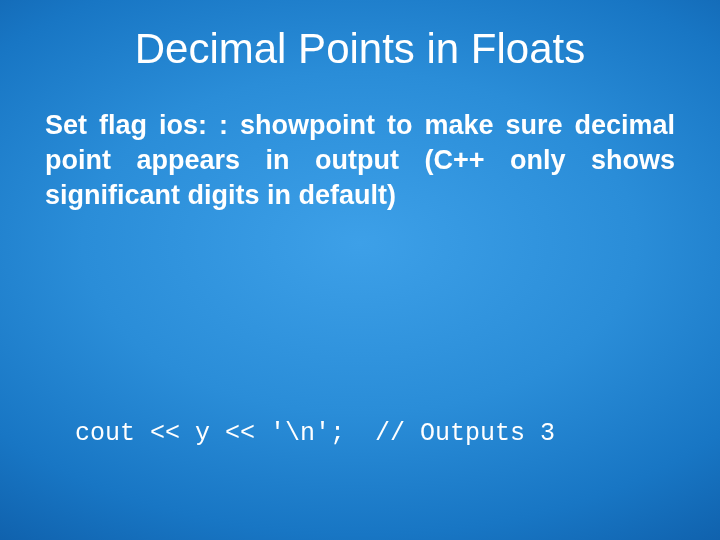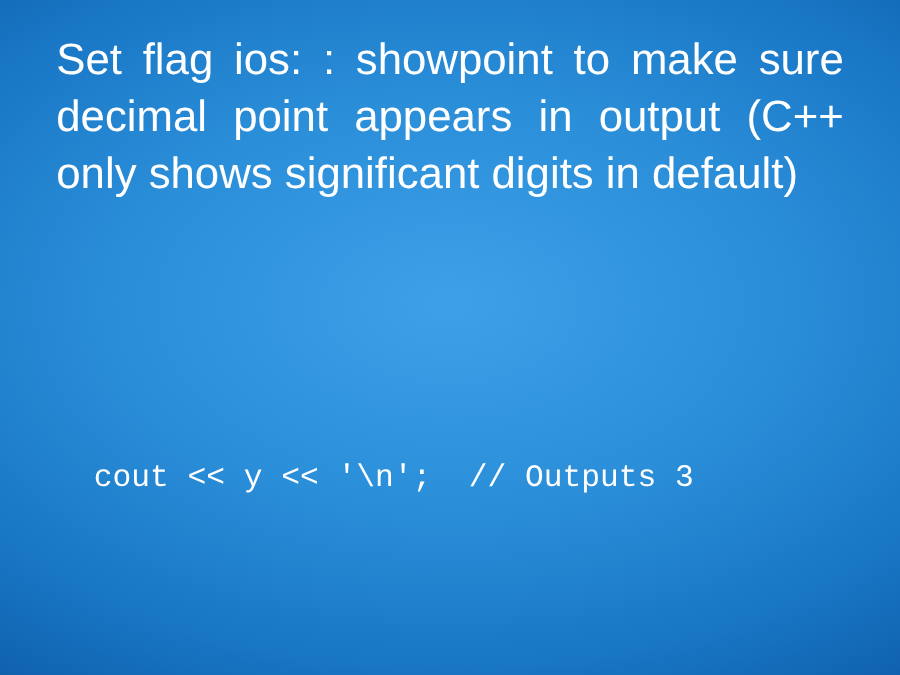--- a/index.html
+++ b/index.html
@@ -23,26 +23,27 @@
   }
   .title {
     font-size: 42px;
     font-weight: 400;
     text-align: center;
     margin: 0 0 35px 0;
     font-family: Arial, Helvetica, sans-serif;
     color: #ffffff;
   }
   .body-text {
-    font-size: 35px;
+    font-size: 27px;
     line-height: 1.3;
     margin: 0 0 20px 0;
     text-align: justify;
     color: #ffffff;
     padding: 0 5px;
+    font-weight: bold;
   }
   .code-block {
     font-family: "Courier New", Courier, monospace;
     font-size: 25px;
     line-height: 1.5;
     color: #ffffff;
     padding-left: 35px;
     text-align: justify;
     white-space: pre-wrap;
   }
@@ -51,20 +52,21 @@
     margin-bottom: 2px;
   }
   .code-gap {
     height: 32px;
   }
 </style>
 </head>
 <body>
 
 <div class="slide">
+  <h1 class="title">Decimal Points in Floats</h1>
   <p class="body-text">Set flag ios: : showpoint to make sure decimal point appears in output (C++ only shows significant digits in default)</p>
   <div class="code-block">
     <div class="code-gap"></div>
     <span class="code-line">cout &lt;&lt; y &lt;&lt; '\n';  // Outputs 3</span>
     
     
     
   </div>
 </div>
 

